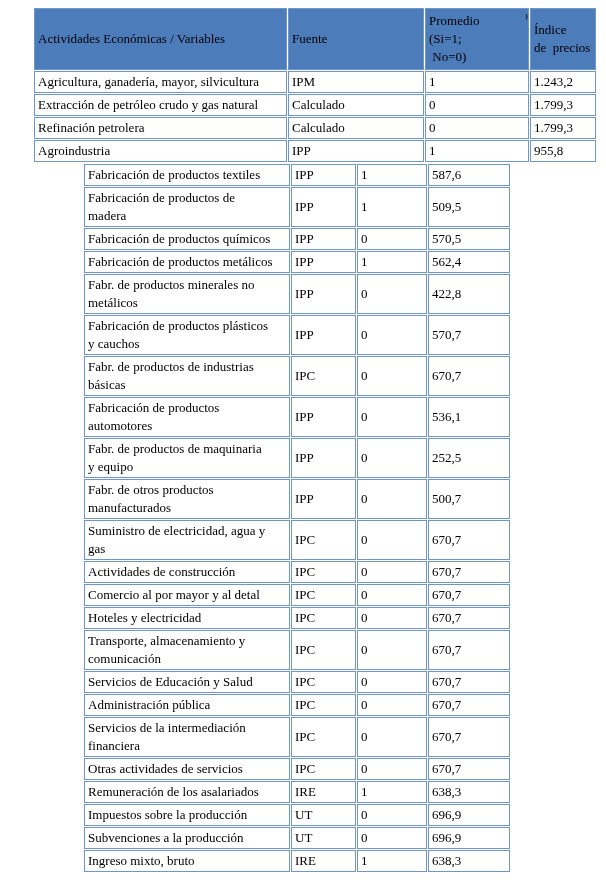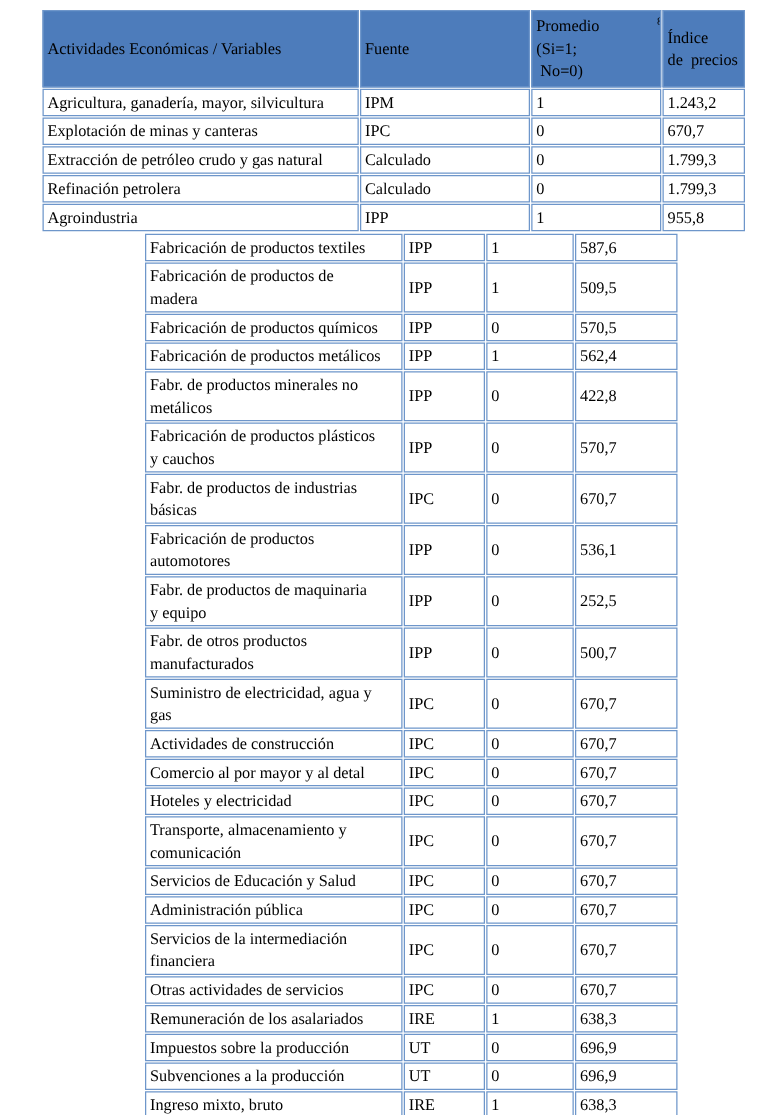--- a/index.html
+++ b/index.html
@@ -27,21 +27,21 @@
     vertical-align:middle;
     text-align:left;
     font-weight:normal;
     overflow:hidden;
   }
   th {
     background:#4d7cbb;
     padding:3px 3px;
   }
   .t1 { margin:7px 0 0 33px; width:564px; }
-  .t2 { margin:0 0 0 115px; width:428px; }
+  .t2 { margin:0 0 0 83px; width:428px; }
   .pre { white-space:pre-line; }
   .sup { vertical-align:super; font-size:9px; line-height:0;padding-left:46px; }
 </style>
 </head>
 <body>
 
 <div class="page">
 
   <table class="t1">
     <colgroup>
@@ -59,26 +59,20 @@
       <th class="pre">Índice
 de&nbsp; precios</th>
     </tr>
     <tr>
       <td class="pre">Agricultura, ganadería, mayor, silvicultura</td>
       <td>IPM</td>
       <td>1</td>
       <td>1.243,2</td>
     </tr>
     <tr>
-      <td class="pre">Explotación de minas y canteras</td>
-      <td>IPC</td>
-      <td>0</td>
-      <td>670,7</td>
-    </tr>
-    <tr>
       <td class="pre">Extracción de petróleo crudo y gas natural</td>
       <td>Calculado</td>
       <td>0</td>
       <td>1.799,3</td>
     </tr>
     <tr>
       <td class="pre">Refinación petrolera</td>
       <td>Calculado</td>
       <td>0</td>
       <td>1.799,3</td>

